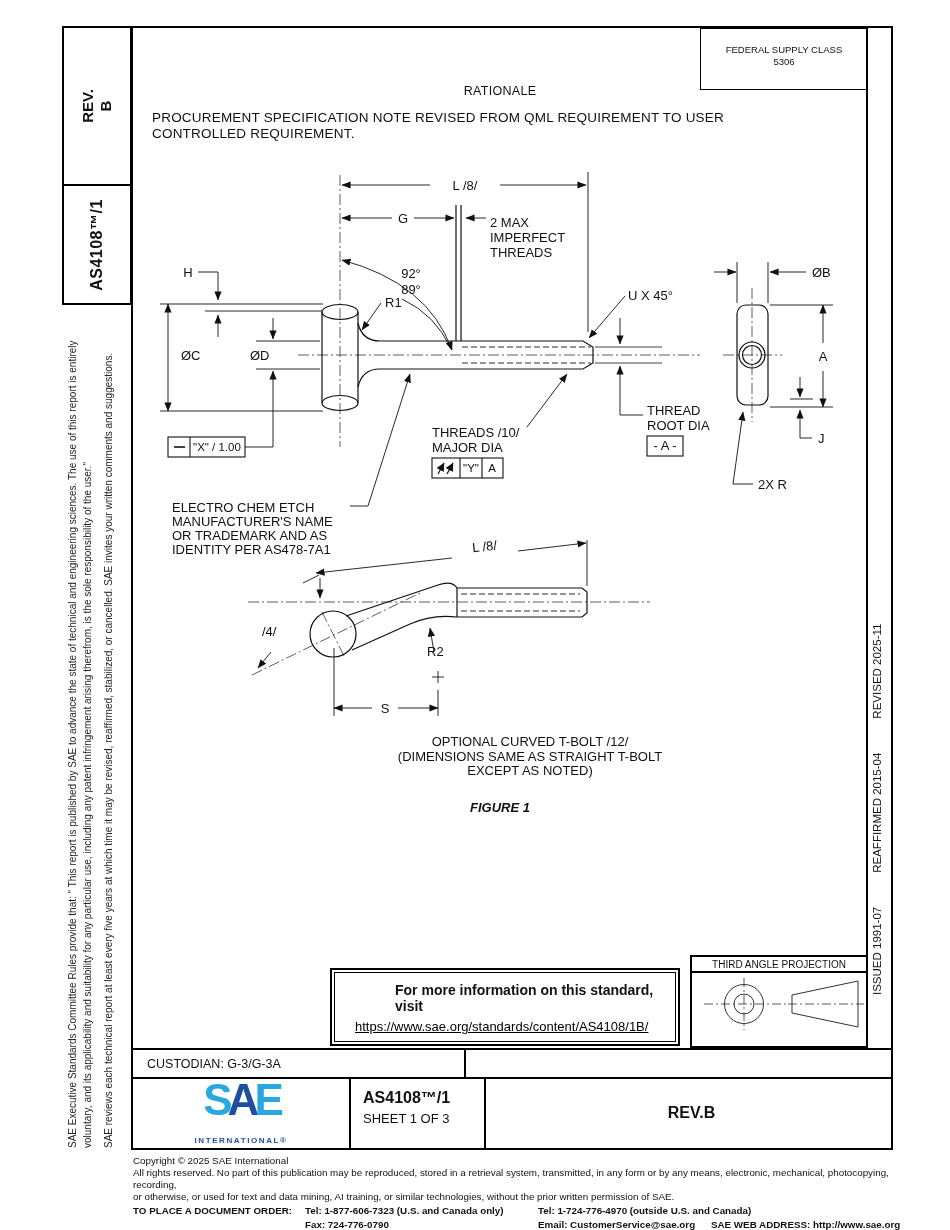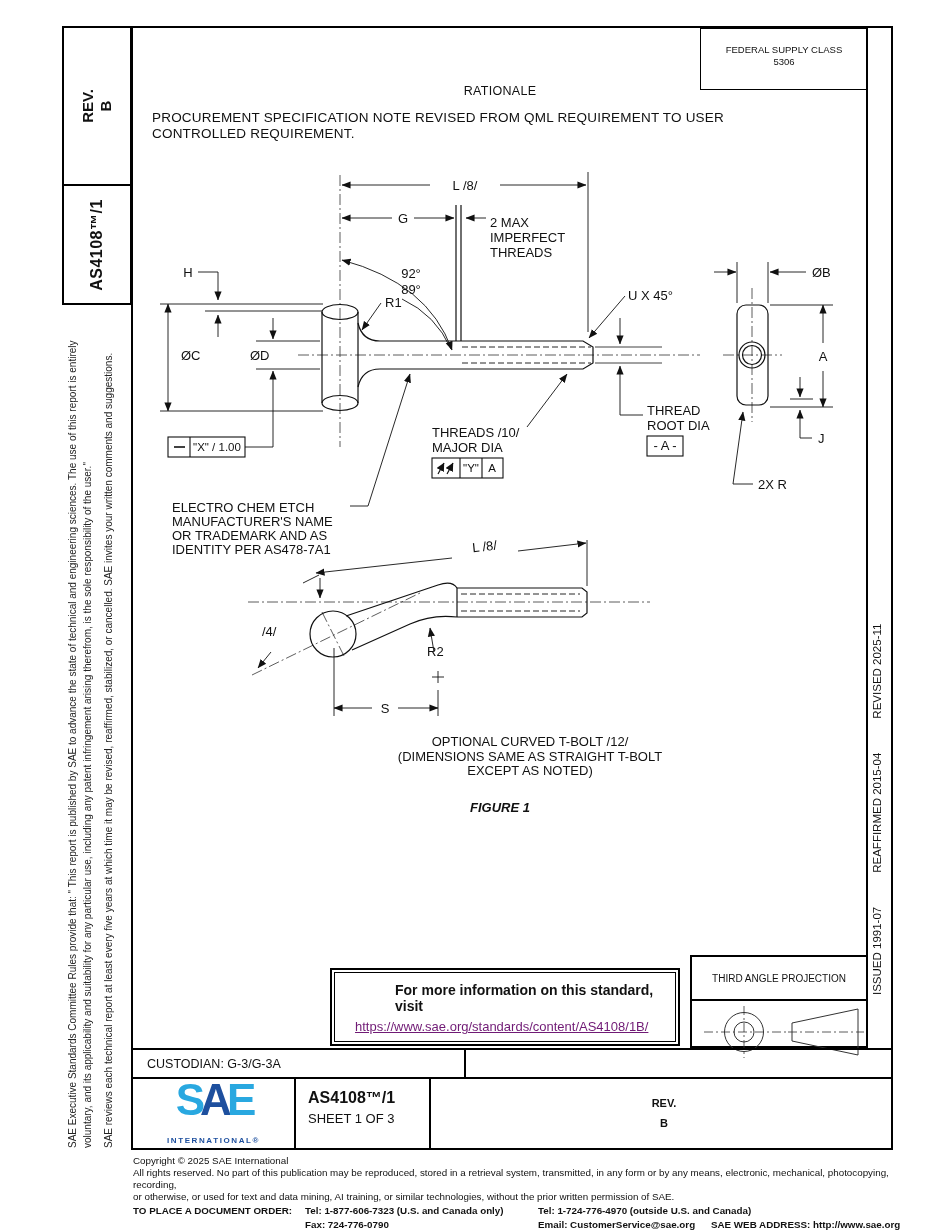--- a/index.html
+++ b/index.html
@@ -29,42 +29,42 @@
   
   .caption{left:340px;top:735px;width:380px;text-align:center;font-size:13px;line-height:14.5px;}
   .figlabel{left:380px;top:800px;width:240px;text-align:center;font-size:13px;font-weight:bold;font-style:italic;}
   
   .infobox{left:330px;top:968px;width:350px;height:78px;border:2.5px solid #000;box-sizing:border-box;padding:2px;}
   .infobox-inner{border:1px solid #000;height:100%;box-sizing:border-box;padding:9px 0 0 20px;}
   .infobox-line1{font-size:14px;font-weight:bold;padding-left:40px;}
   .infobox-link{font-size:13px;text-decoration:underline;margin-top:5px;display:inline-block;cursor:pointer;}
   
   .taproj{left:690px;top:955px;width:178px;height:93px;border:2px solid #000;box-sizing:border-box;}
-  .taproj-title{height:44px;border-bottom:2px solid #000;box-sizing:border-box;display:flex;
+  .taproj-title{height:16px;border-bottom:2px solid #000;box-sizing:border-box;display:flex;
         align-items:center;justify-content:center;font-size:10px;}
   
   .custrow{left:131px;top:1048px;width:762px;height:31px;border:2.5px solid #000;box-sizing:border-box;display:flex;}
   .cust-left{width:333px;border-right:2px solid #000;box-sizing:border-box;display:flex;align-items:center;
         padding-left:14px;font-size:12.5px;}
   .cust-right{flex:1;display:flex;align-items:center;justify-content:center;font-size:12.5px;}
   
   .titleblock{left:131px;top:1076.5px;width:762px;height:73.5px;border:2.5px solid #000;box-sizing:border-box;
         display:flex;}
-  .tb-logo{width:163px;border-right:2px solid #000;box-sizing:border-box;display:flex;flex-direction:column;
+  .tb-logo{width:218px;border-right:2px solid #000;box-sizing:border-box;display:flex;flex-direction:column;
         align-items:center;justify-content:center;}
   .tb-mid{width:309px;border-right:2px solid #000;box-sizing:border-box;display:flex;flex-direction:column;}
   .tb-title{font-size:21px;font-weight:bold;text-align:center;border-bottom:1.5px solid #000;
         padding:2px 0 1px 0;letter-spacing:.2px;}
   .tb-sub{flex:1;display:flex;flex-direction:column;align-items:center;justify-content:center;
         font-size:12.5px;line-height:15px;}
   .tb-num{width:135px;border-right:2px solid #000;box-sizing:border-box;padding:10px 0 0 12px;}
   .tb-num .num{font-size:16px;font-weight:bold;}
   .tb-num .sheet{font-size:13px;margin-top:4px;}
-  .tb-rev{flex:1;display:flex;flex-direction:column;align-items:center;justify-content:center;
-        font-size:11px;font-weight:bold;line-height:20px;margin-left:6px;}
+  .tb-rev{flex:1;display:flex;align-items:center;justify-content:center;
+        font-size:16px;font-weight:bold;line-height:20px;margin-left:6px;}
   .sae-logo{font-weight:bold;font-size:44px;line-height:36px;letter-spacing:-5px;font-family:"Liberation Sans",sans-serif;}
   .sae-sub{font-size:8px;font-weight:bold;letter-spacing:1.6px;margin-top:18px;}
   
   .footer{left:133px;top:1155px;width:790px;font-size:9.8px;line-height:12px;}
   .footer .b{font-weight:bold;}
   .f-row{position:relative;height:14px;}
   .f-row span{position:absolute;white-space:nowrap;}
   svg text{font-family:"Liberation Sans",sans-serif;fill:#111;}
   .lbl{font-size:13px;}
   .lbl-sm{font-size:11.5px;}
@@ -260,21 +260,21 @@
   <div class="abs caption">
     <div>OPTIONAL CURVED  T-BOLT  /12/</div>
     <div>(DIMENSIONS SAME AS STRAIGHT T-BOLT</div>
     <div>EXCEPT AS NOTED)</div>
   </div>
   <div class="abs figlabel">FIGURE 1</div>
 
   <div class="abs infobox">
     <div class="infobox-inner">
       <div class="infobox-line1">For more information on this standard, visit</div>
-      <span class="infobox-link" style="color:#701a75">https://www.sae.org/standards/content/AS4108/1B/</span>
+      <span class="infobox-link" style="color:#000000">https://www.sae.org/standards/content/AS4108/1B/</span>
     </div>
   </div>
 
   <div class="abs taproj">
     <div class="taproj-title">THIRD ANGLE PROJECTION</div>
     <svg width="174" height="60" viewBox="0 0 174 60">
       <g stroke="#333" stroke-width="1" fill="none">
         <circle cx="52" cy="31" r="19.5"></circle>
         <circle cx="52" cy="31" r="10"></circle>
         <path d="M12,31 H96 M52,5 V57" stroke-dasharray="9,3,2,3" stroke-width="0.8"></path>

